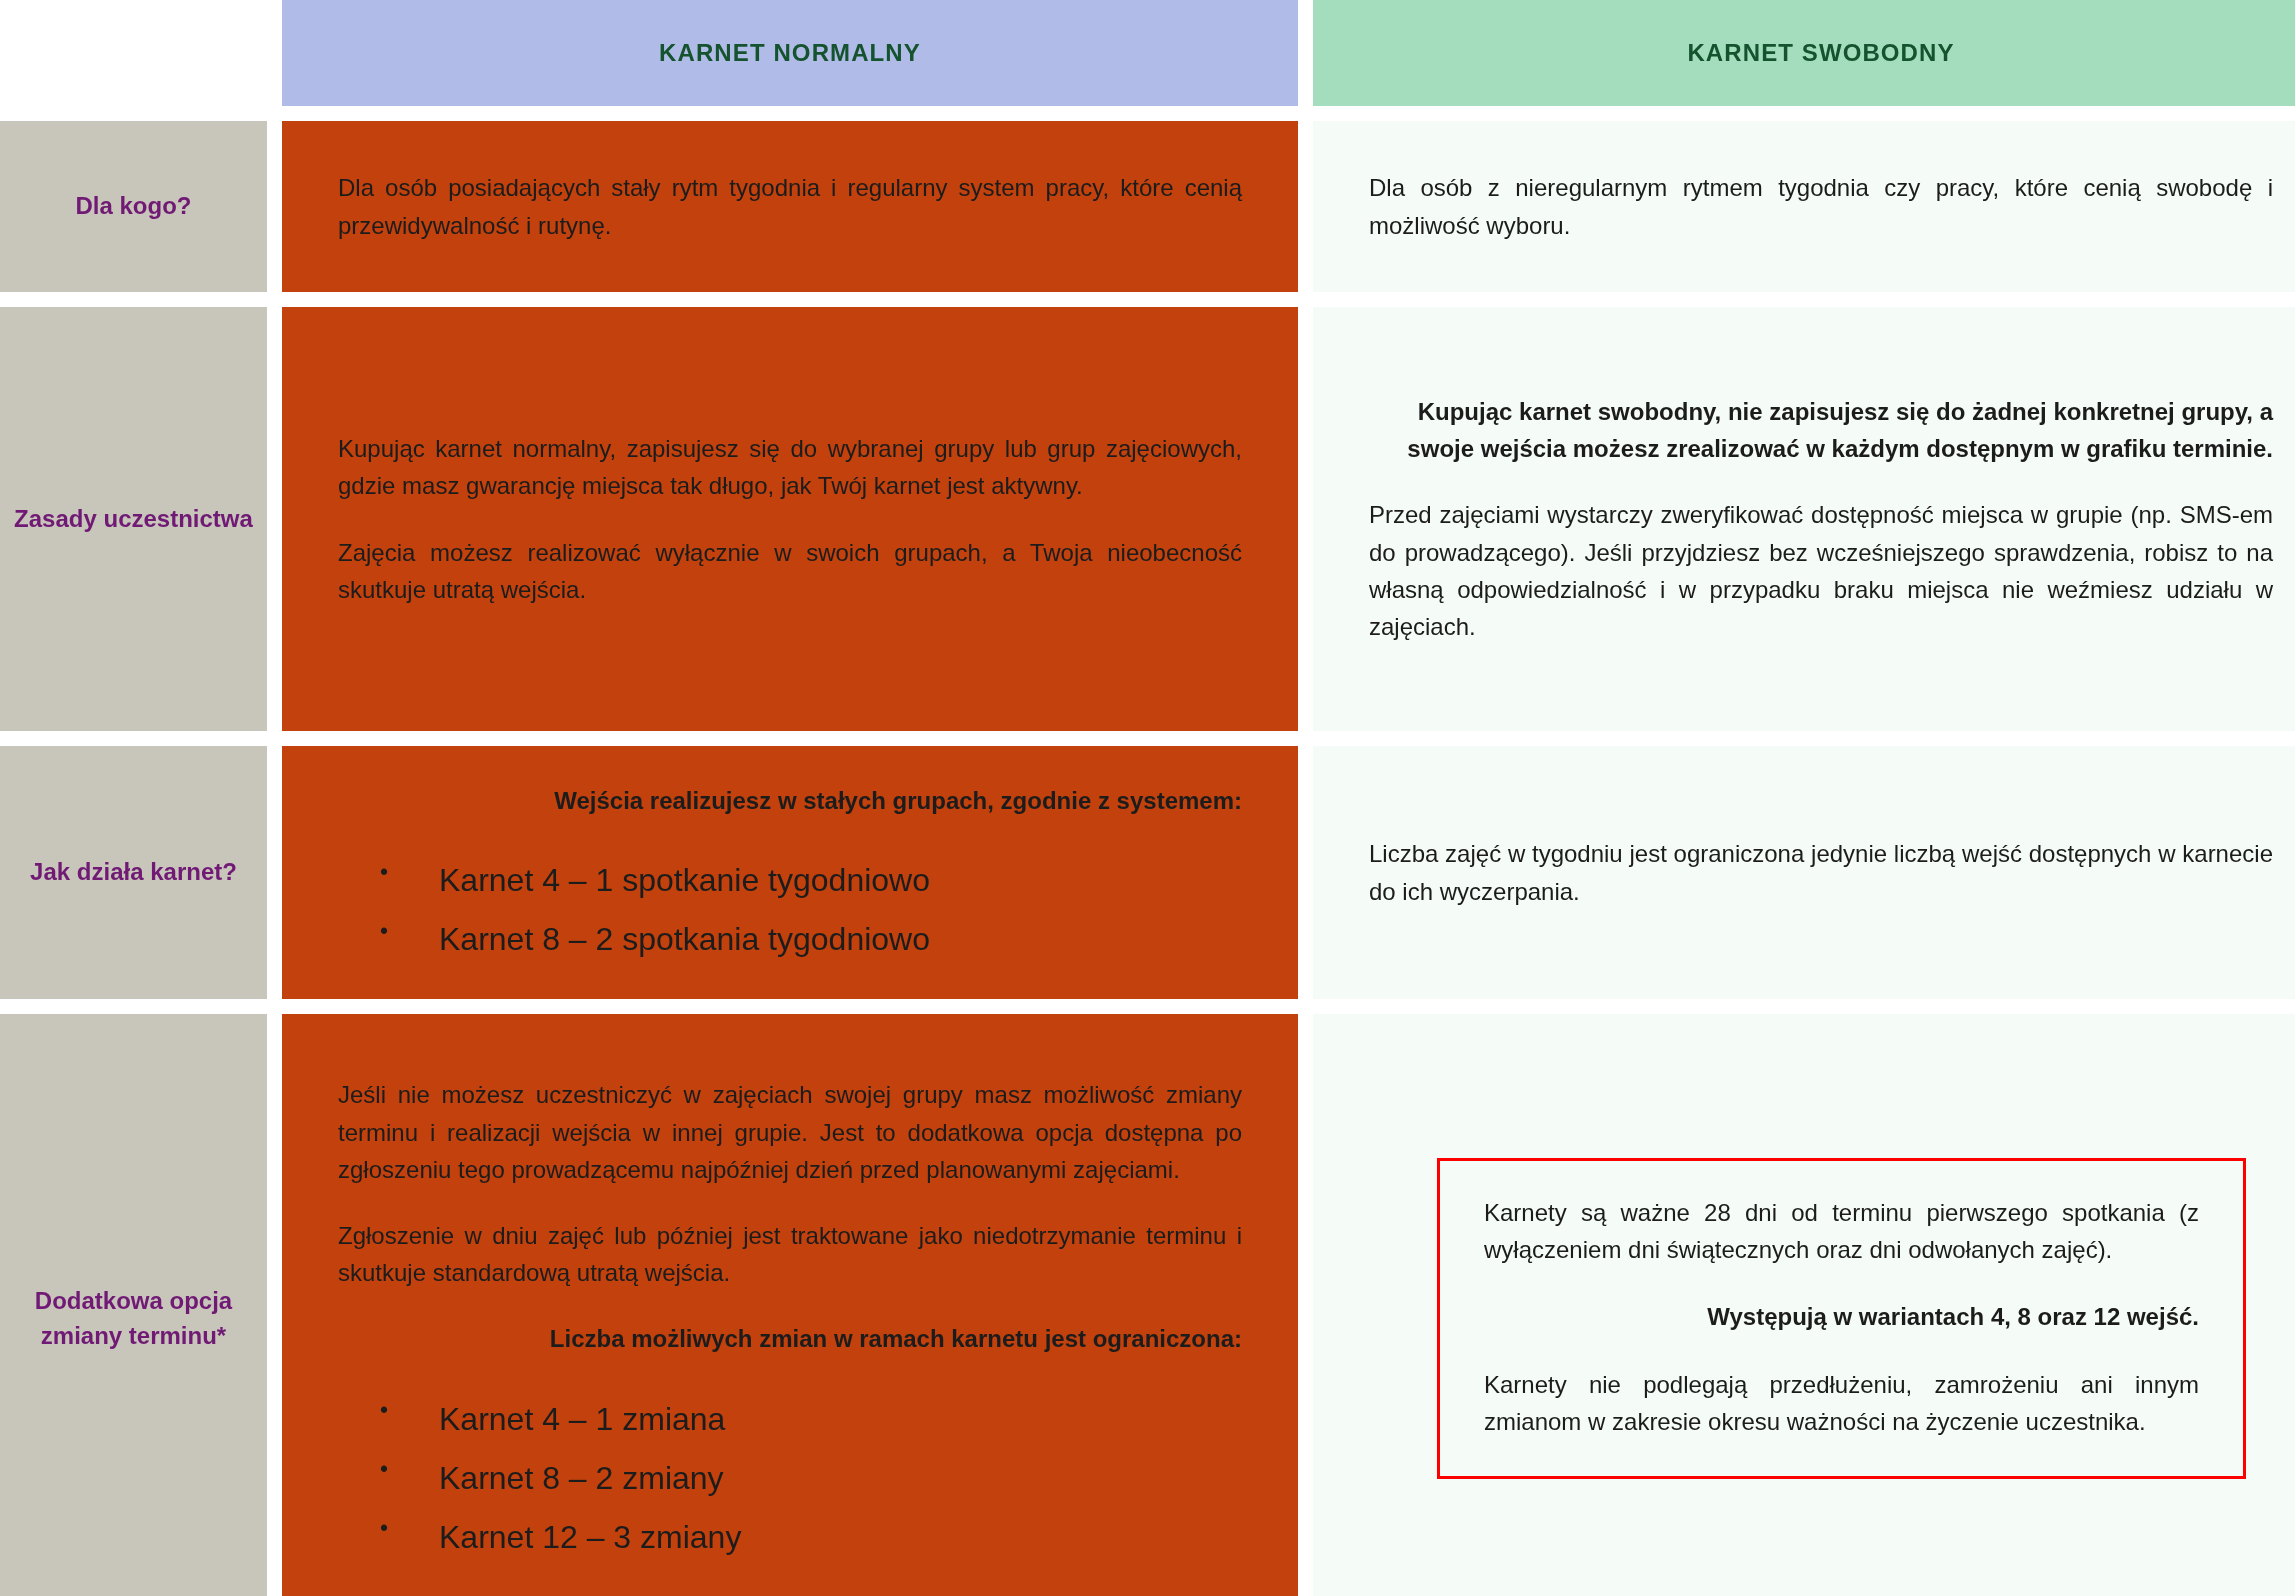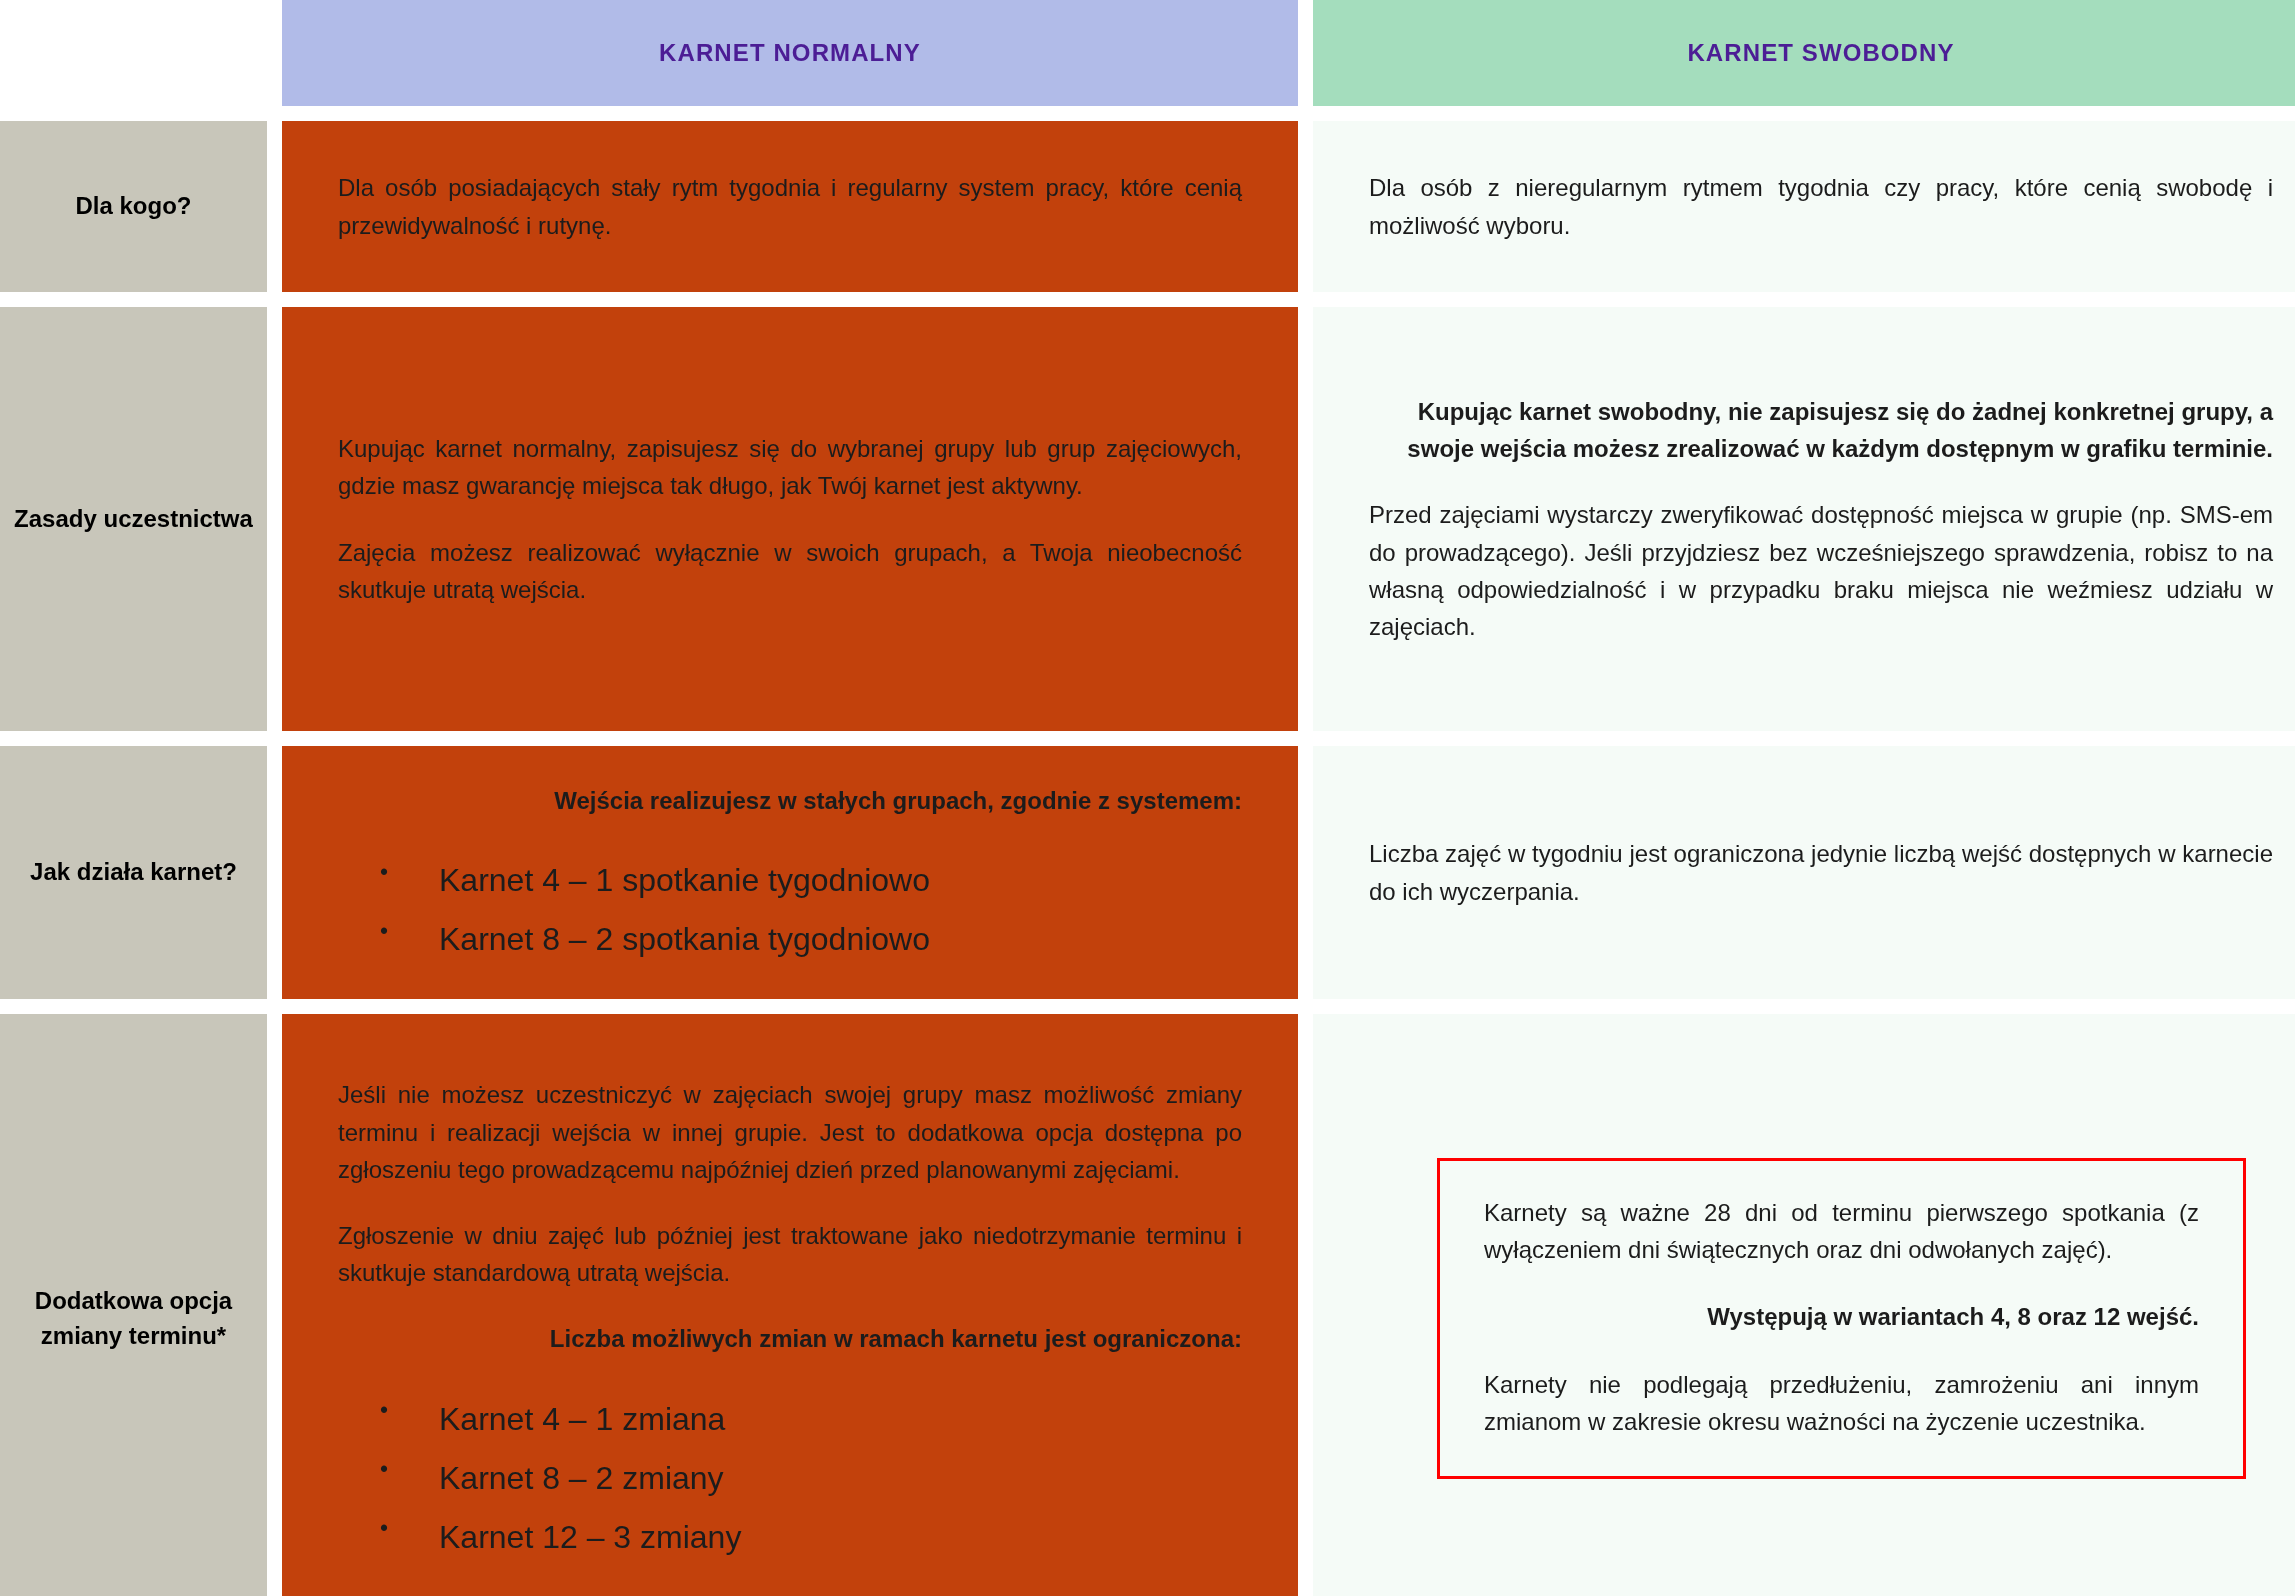--- a/index.html
+++ b/index.html
@@ -28,32 +28,32 @@
   
   .corner-blank {
     background: #ffffff;
     height: 106px;
   }
   .col-head {
     height: 106px;
     display: flex;
     align-items: center;
     justify-content: center;
-    color: #4c1d95;
+    color: #14532d;
     font-weight: bold;
     font-size: 24px;
     letter-spacing: 1.1px;
   }
   .col-head.normalny { background: #b1bbe8; }
   .col-head.swobodny { background: #a4ddbd; }
 
   
   .row-label {
     background: #c8c6ba;
-    color: #000000;
+    color: #701a75;
     font-size: 24px;
     font-weight: bold;
     line-height: 1.45;
     display: flex;
     align-items: center;
     justify-content: center;
     text-align: center;
     padding: 6.8px 12.3px;
     box-sizing: border-box;
   }

